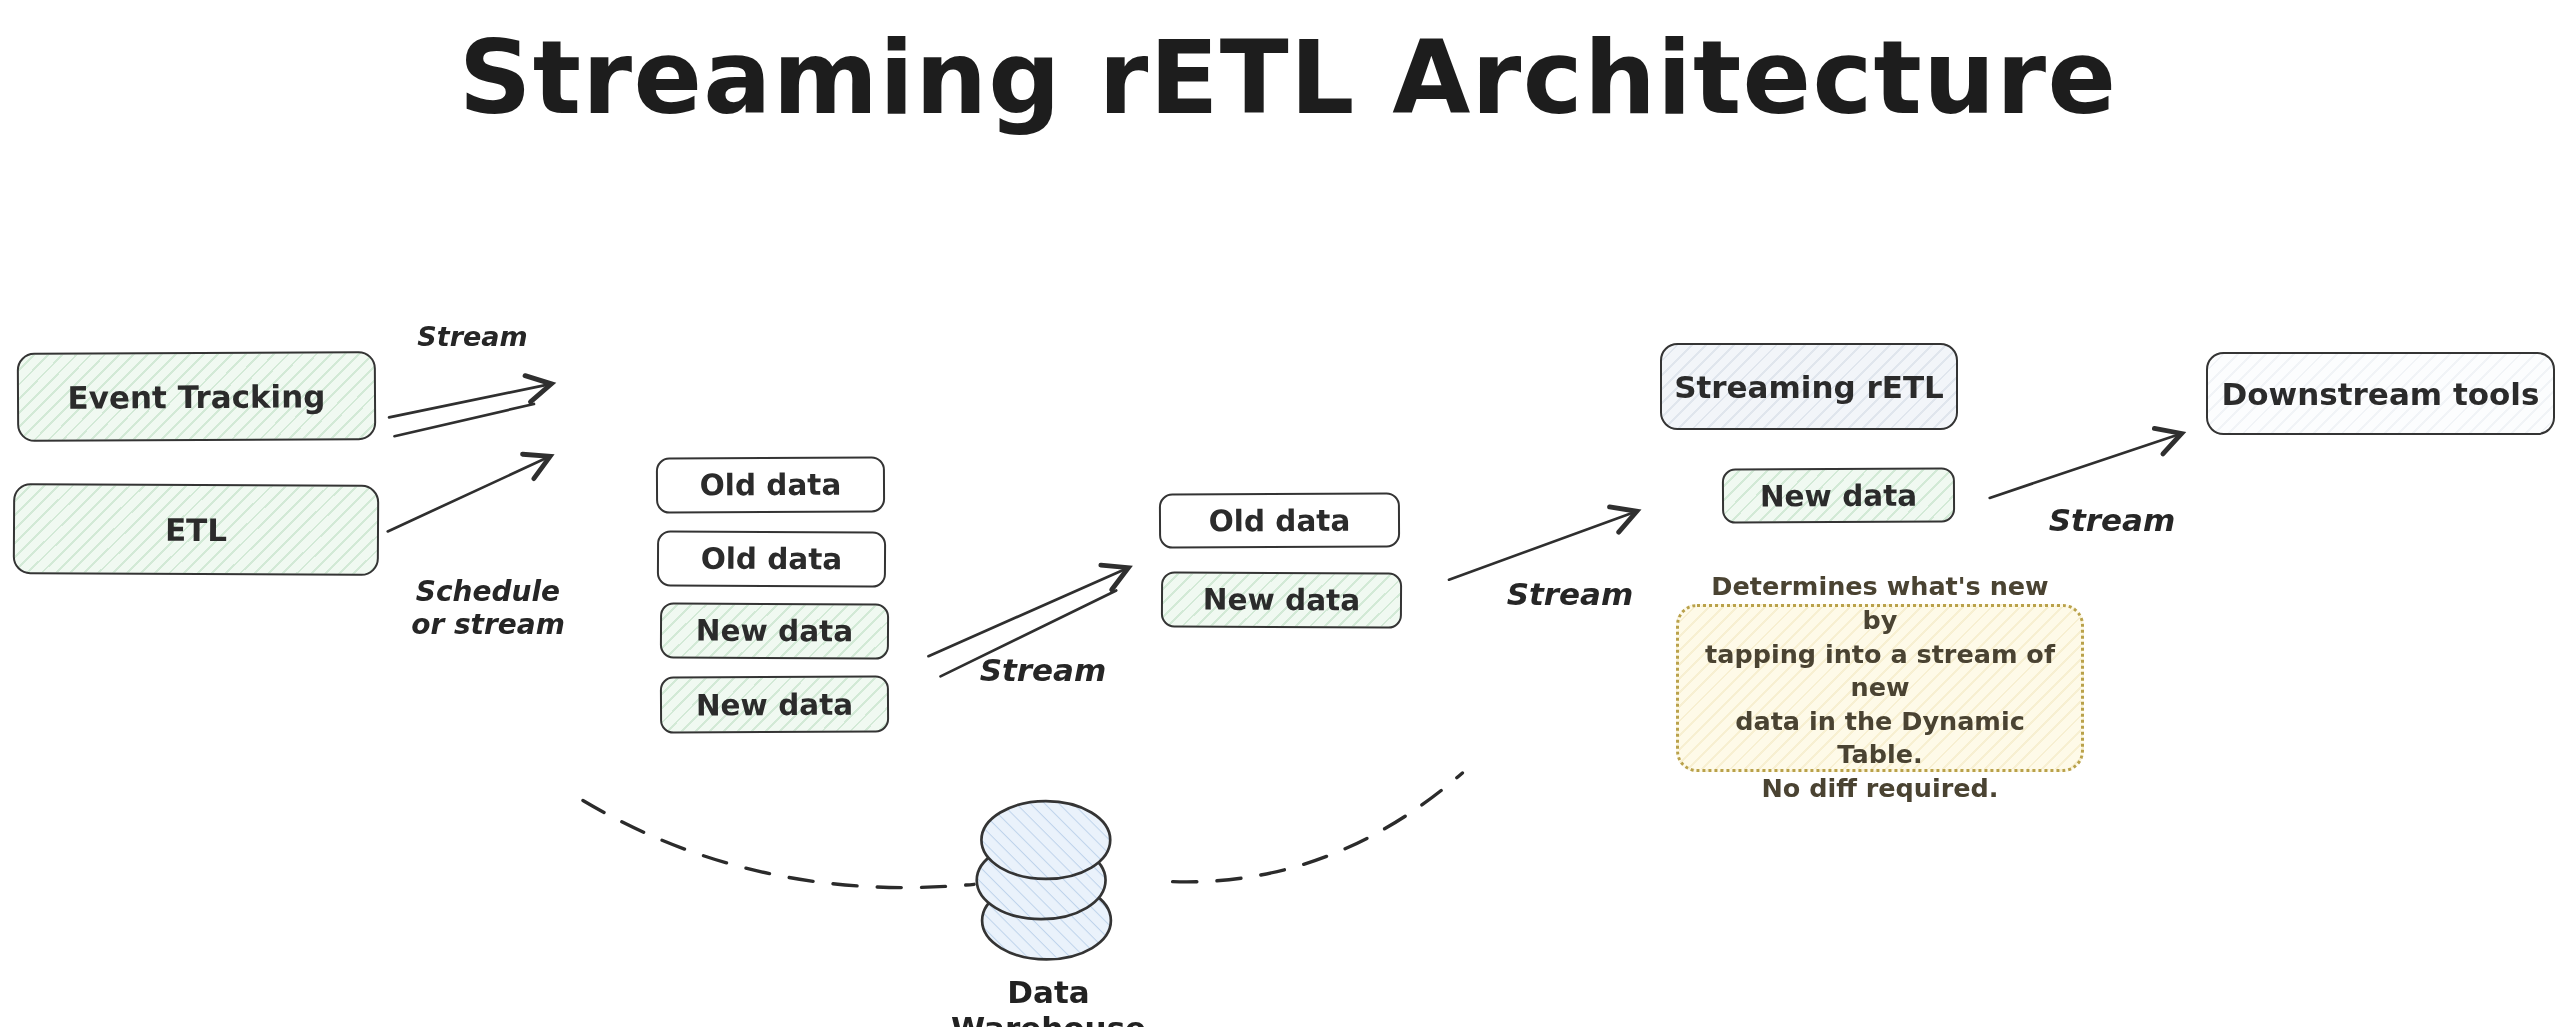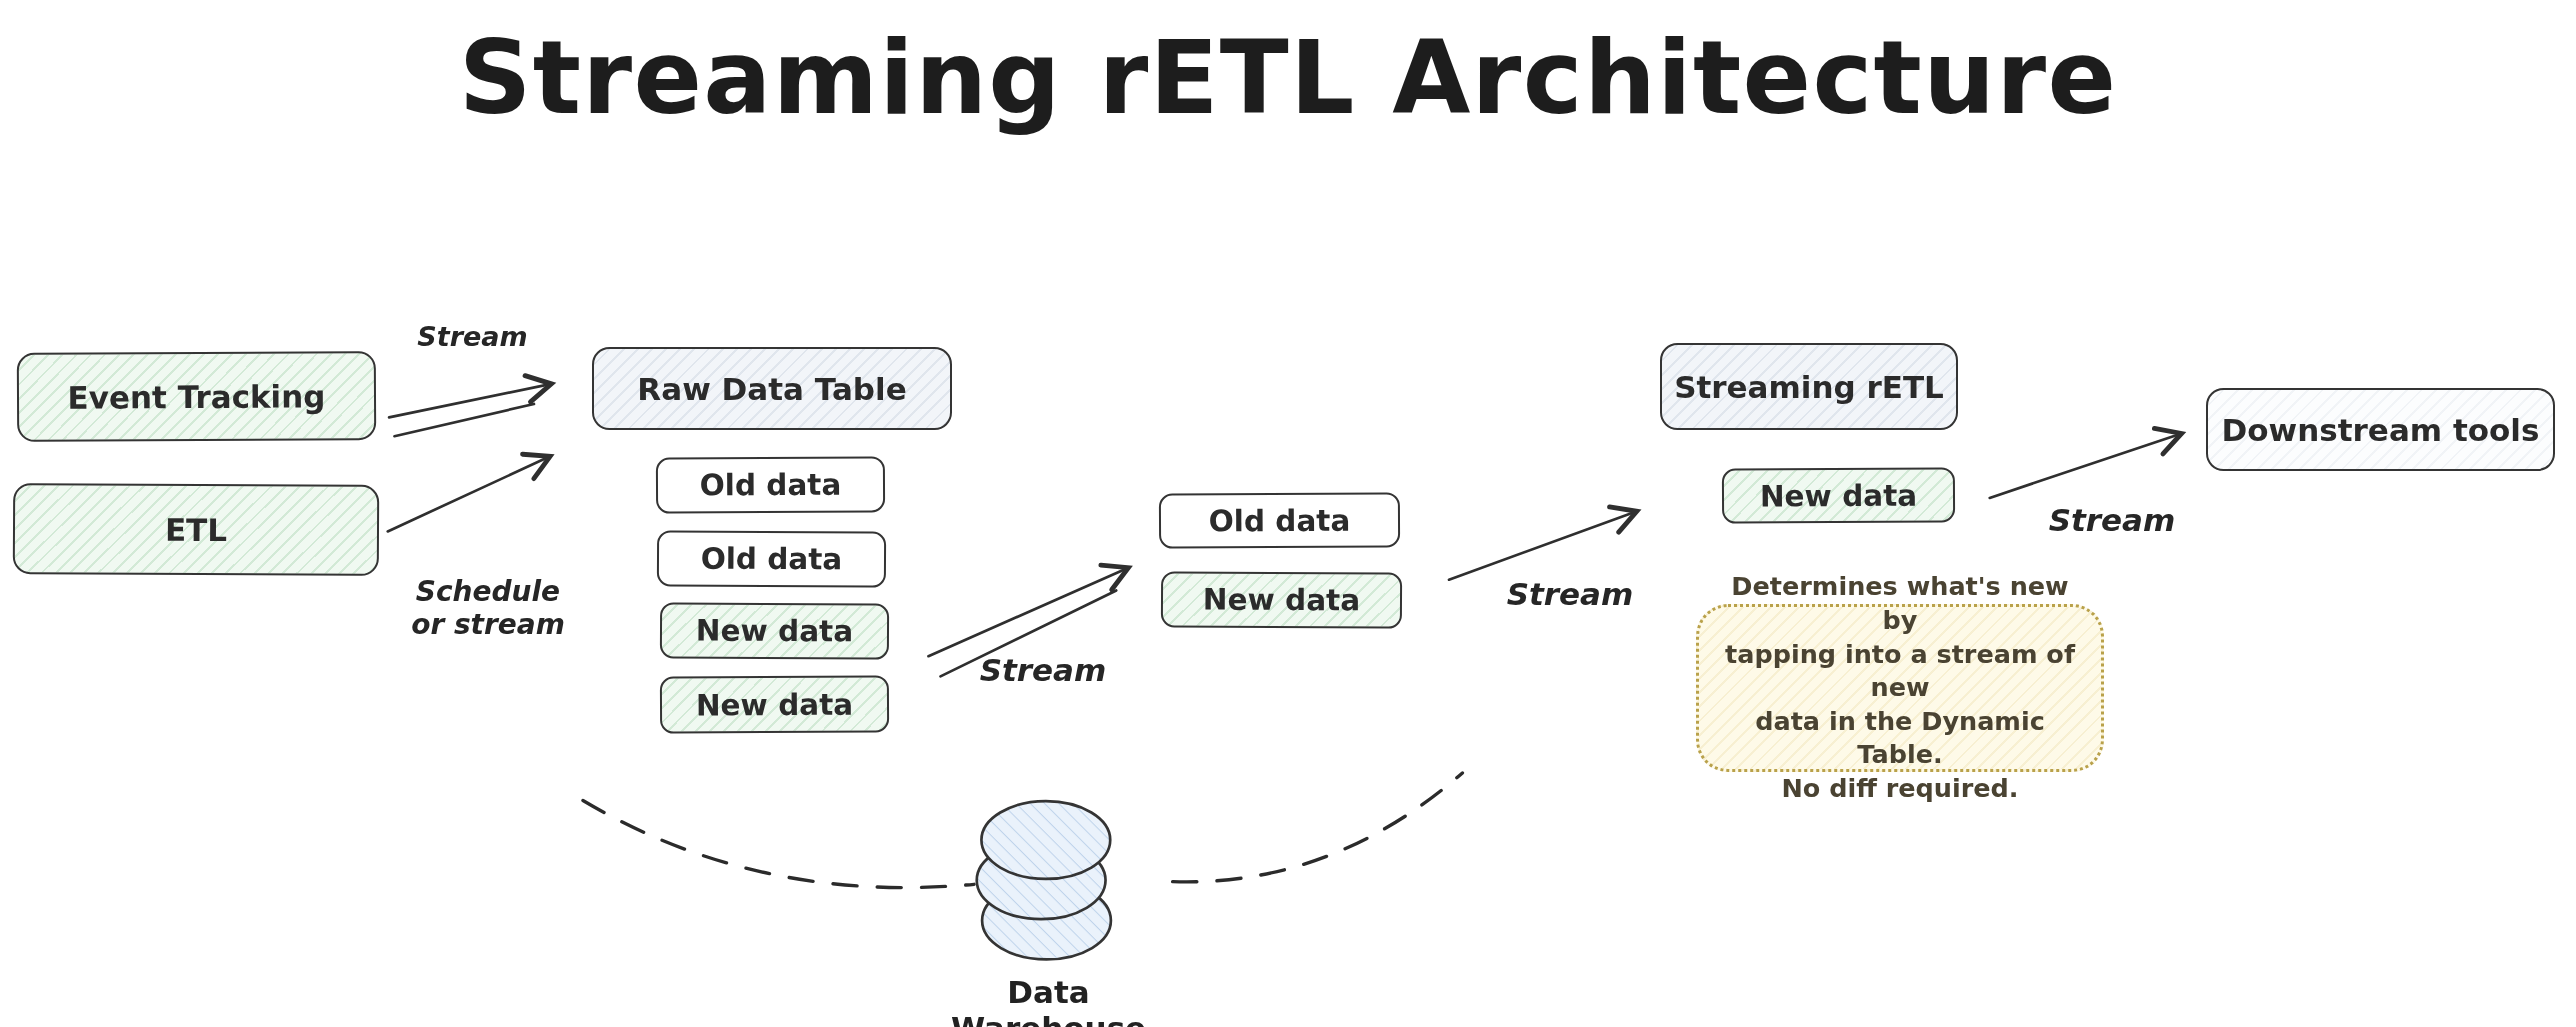--- a/index.html
+++ b/index.html
@@ -42,21 +42,20 @@
     background-color: #f0f9f1;
     background-image: repeating-linear-gradient(135deg, rgba(105,178,118,0.22) 0 2px, transparent 2px 10px);
   }
   .fill-gray {
     background-color: #f2f5f9;
     background-image: repeating-linear-gradient(135deg, rgba(130,150,175,0.16) 0 2px, transparent 2px 10px);
   }
   .fill-faint {
     background-color: #fcfdfe;
     background-image: repeating-linear-gradient(135deg, rgba(130,150,175,0.09) 0 2px, transparent 2px 10px);
-    margin-top: 36px;
   }
   .fill-white { background: #ffffff; }
   .row {
     display: flex;
     align-items: center;
     justify-content: center;
     border: 2.7px solid #343434;
     border-radius: 13.4px;
     font-size: 29.5px;
     font-weight: 600;
@@ -65,34 +64,33 @@
   .edge-label {
     font-size: 28px;
     font-weight: 600;
     color: #262626;
     text-align: center;
     font-style: italic;
   }
   .multiline { white-space: pre-line; }
   .note {
     border: 3.4px dotted #b9a14a;
-    border-radius: 32px;
+    border-radius: 21px;
     background-color: #fefae8;
     background-image: repeating-linear-gradient(135deg, rgba(214,184,90,0.16) 0 2px, transparent 2px 10px);
     color: #4a4332;
     font-size: 25.5px;
     font-weight: 600;
     line-height: 1.32;
     display: flex;
     align-items: center;
     justify-content: center;
     text-align: center;
     box-sizing: border-box;
     padding: 6.7px 16px;
-    margin-left: 20px;
   }
   .warehouse-label {
     font-size: 31px;
     font-weight: 600;
     text-align: center;
     color: #222222;
   }
   .r1 { transform: rotate(-0.3deg); }
   .r2 { transform: rotate(0.3deg); }
   svg.wires { position: absolute; inset: 0; pointer-events: none; }
@@ -141,23 +139,20 @@
     <span>Event Tracking</span>
   </div>
   <div class="abs node fill-green r2" style="left:13.4px; top:484px; width:366px; height:91px;">
     <span>ETL</span>
   </div>
 
   <div class="abs edge-label" style="left:409px; top:321px; width:127px; font-size:27px;">Stream</div>
   <div class="abs edge-label multiline" style="left:411px; top:575px; width:154px; line-height:1.18;">Schedule
 or stream</div>
 
-  <div class="abs node fill-gray" style="left:592px; top:347px; width:360px; height:83px;">
-    <span>Raw Data Table</span>
-  </div>
   <div class="abs row fill-white r1" style="left:656px; top:457px; width:229px; height:56px;">
     <span>Old data</span>
   </div>
   <div class="abs row fill-white r2" style="left:657px; top:531px; width:229px; height:56px;">
     <span>Old data</span>
   </div>
   <div class="abs row fill-green r2" style="left:660px; top:603px; width:229px; height:56px;">
     <span>New data</span>
   </div>
   <div class="abs row fill-green r1" style="left:660px; top:676px; width:229px; height:57px;">

